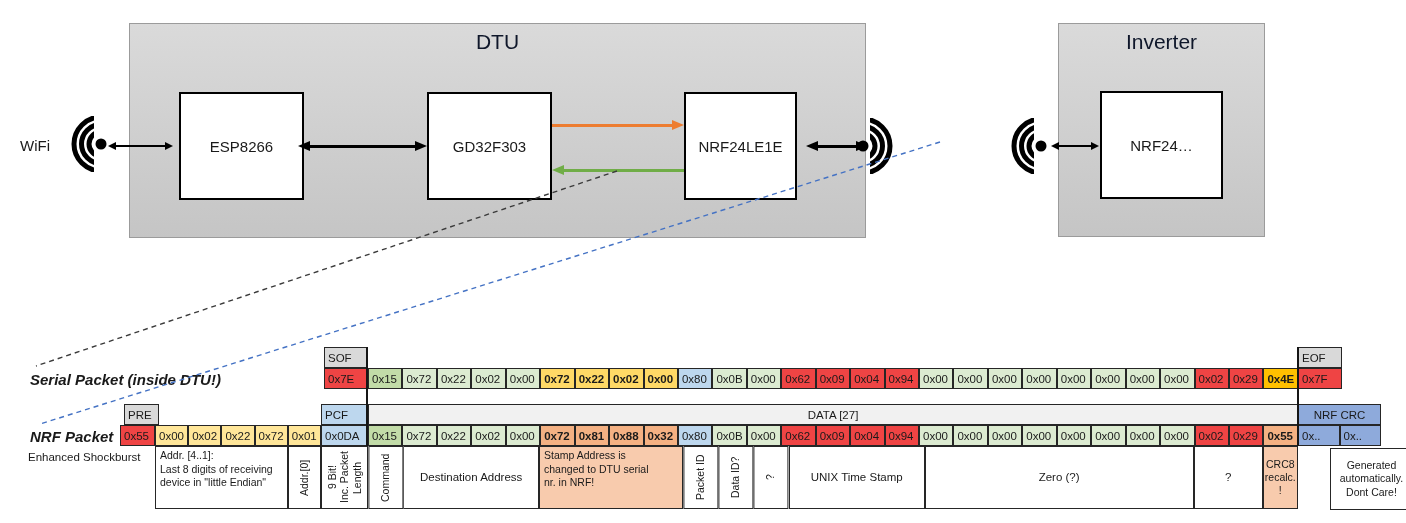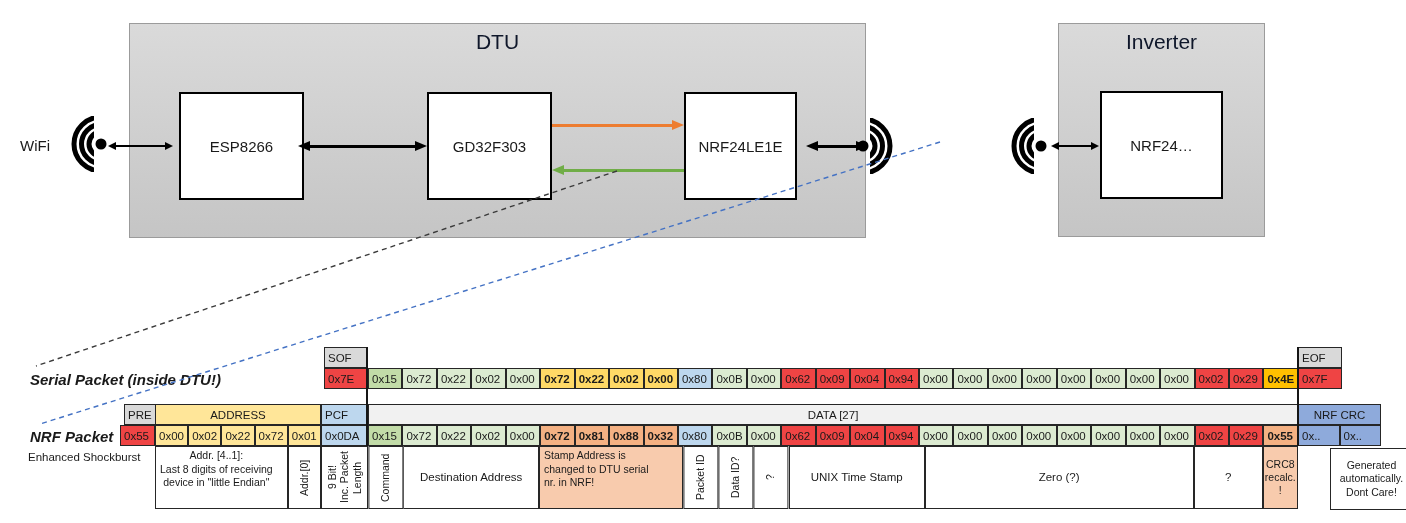--- a/index.html
+++ b/index.html
@@ -187,21 +187,20 @@
     <div class="cell" data-c="gd">0x4E</div>
   </div>
 
   <div class="abs cell h-gy" style="left:1298px;top:347px;width:44px;height:21px;z-index:2;">EOF</div>
   <div class="abs cell" data-c="gy" style="left:1298px;top:368px;width:44px;height:21px;z-index:2;">0x7F</div>
 
   <div class="rowlabel" style="left:30px;top:428px;">NRF Packet</div>
   <div class="sublabel" style="left:28px;top:451px;">Enhanced Shockburst</div>
 
   <div class="abs cell h-gy" style="left:124px;top:404px;width:35px;height:21px;">PRE</div>
-  <div class="abs cell h-ay center" style="left:155px;top:404px;width:166px;height:21px;">ADDRESS</div>
   <div class="abs cell h-bl" style="left:321px;top:404px;width:47px;height:21px;">PCF</div>
   <div class="abs cell h-data center" style="left:368px;top:404px;width:930px;height:21px;">DATA [27]</div>
   <div class="abs cell h-cb center" style="left:1298px;top:404px;width:83px;height:21px;">NRF CRC</div>
 
   <div class="abs cell" data-c="gy" style="left:120px;top:425px;width:35px;height:21px;">0x55</div>
   <div class="row" style="left:155px;top:425px;width:166px;height:21px;">
     <div class="cell" data-c="ay">0x00</div>
     <div class="cell" data-c="ay">0x02</div>
     <div class="cell" data-c="ay">0x22</div>
     <div class="cell" data-c="ay">0x72</div>
@@ -237,21 +236,21 @@
     <div class="cell" data-c="gy">0x02</div>
     <div class="cell" data-c="gy">0x29</div>
     <div class="cell" data-c="sb">0x55</div>
   </div>
 
   <div class="row" style="left:1298px;top:425px;width:83px;height:21px;">
     <div class="cell" data-c="cb">0x..</div>
     <div class="cell" data-c="cb">0x..</div>
   </div>
 
-  <div class="abs cell note" style="left:155px;top:446px;width:133px;height:63px;text-align:center;">Addr. [4..1]:
+  <div class="abs cell note" style="left:155px;top:446px;width:133px;height:63px;">Addr. [4..1]:
 Last 8 digits of receiving
 device in "little Endian"</div>
   <div class="abs cell vert" style="left:288px;top:446px;width:33px;height:63px;">Addr.[0]</div>
   <div class="abs cell vert" style="left:321px;top:446px;width:47px;height:63px;">9 Bit!
 Inc. Packet
 Length</div>
 
   <div class="row" style="left:368px;top:446px;width:930px;height:63px;">
     <div class="cell vert" style="flex-grow:1;">Command</div>
     <div class="cell notec" style="flex-grow:4;font-size:11.5px;">Destination Address</div>

